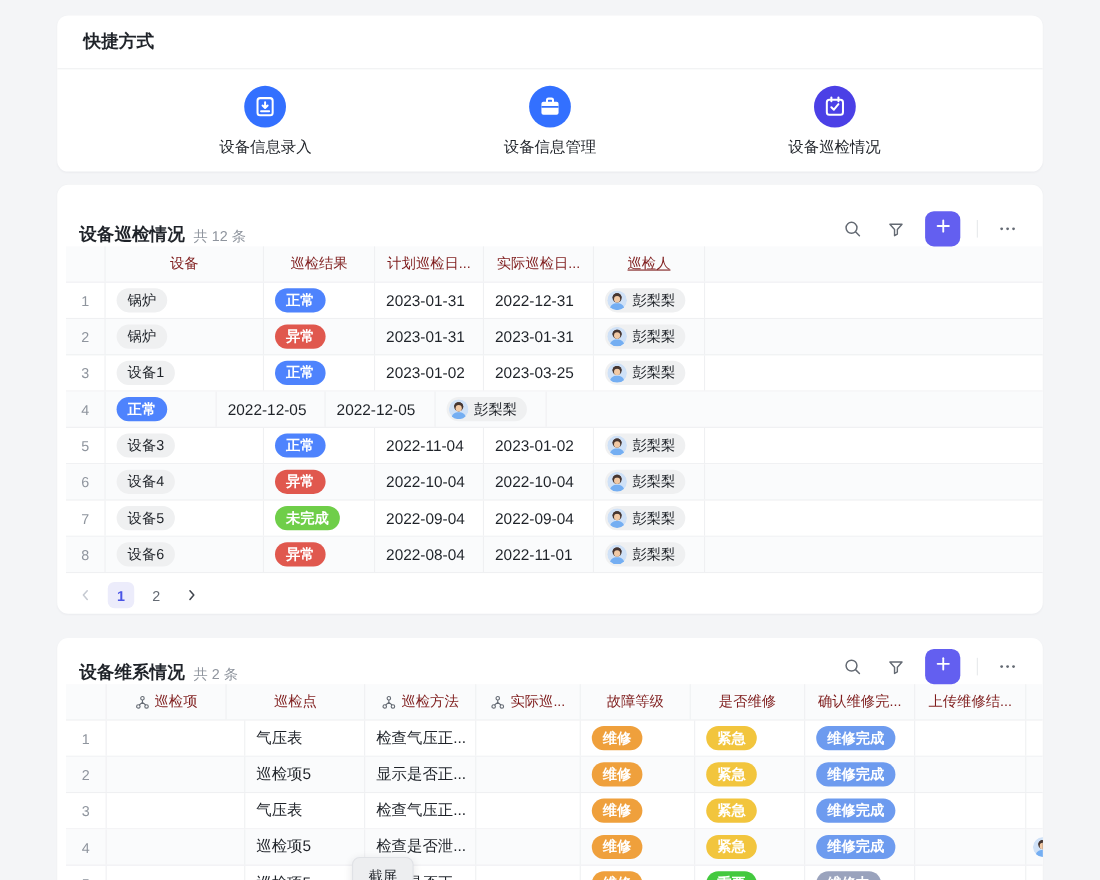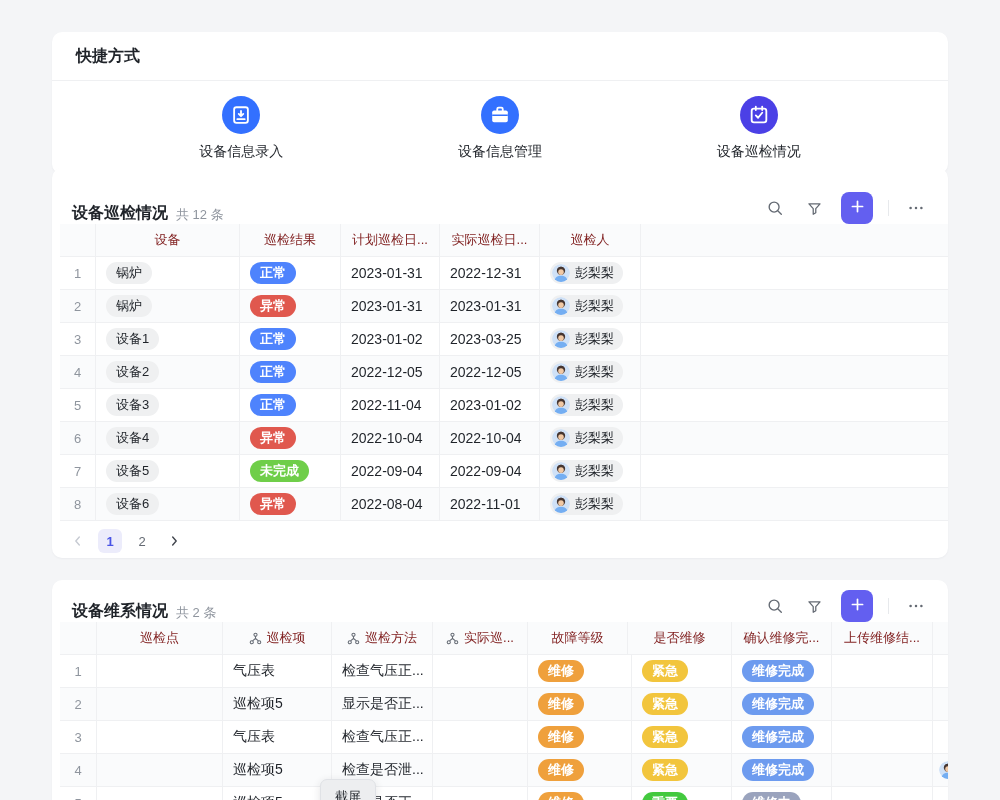--- a/index.html
+++ b/index.html
@@ -13,21 +13,21 @@
   }
   .card {
     position: absolute;
     left: 52px;
     width: 896px;
     background: #fff;
     border-radius: 10px;
     box-shadow: 0 1px 2px rgba(31,35,41,.04);
     overflow: hidden;
   }
-  #card-shortcuts { top: 32px; height: 142px; }
+  #card-shortcuts { top: 14px; height: 142px; }
   #card-inspection { top: 168px; height: 390px; }
   #card-maintenance { top: 580px; height: 280px; }
 
   .sc-title-row { height: 49px; display:flex; align-items:center; padding:0 24px; border-bottom:1px solid #eff0f2; }
   .card-title { font-size: 16px; font-weight: bold; color:#1f2329; }
   .shortcut-row { display:flex; padding: 15px 60px 0 60px; }
   .shortcut { flex:1; display:flex; flex-direction:column; align-items:center; cursor:pointer; }
   .shortcut-circle { width:38px; height:38px; border-radius:50%; display:flex; align-items:center; justify-content:center; }
   .shortcut-label { margin-top:9px; font-size:14px; color:#1f2329; }
 
@@ -150,21 +150,21 @@
         </div>
         <div class="cell hcell" style="width: 101px;">
           <span>巡检结果</span>
         </div>
         <div class="cell hcell" style="width: 99px;">
           <span>计划巡检日...</span>
         </div>
         <div class="cell hcell" style="width: 100px;">
           <span>实际巡检日...</span>
         </div>
-        <div class="cell hcell" style="width: 101px;">
+        <div class="cell hcell" style="width: 101px; text-decoration: underline;">
           <span>巡检人</span>
         </div>
         <div class="cell hcell filler"></div>
       </div>
       <div class="tbl-row">
         <div class="cell num-cell" style="width: 36px;">1</div>
         <div class="cell " style="width: 144px;">
           <span class="tag">锅炉</span>
         </div>
         <div class="cell " style="width: 101px;">
@@ -256,23 +256,20 @@
                 </g>
               </svg>
             </span>
             <span>彭梨梨</span>
           </span>
         </div>
         <div class="cell filler"></div>
       </div>
       <div class="tbl-row zebra">
         <div class="cell num-cell" style="width: 36px;">4</div>
-        <div class="cell " style="width: 144px;">
-          <span class="tag">设备2</span>
-        </div>
         <div class="cell " style="width: 101px;">
           <span class="pill" style="background: rgb(78, 131, 253);">正常</span>
         </div>
         <div class="cell text-cell" style="width: 99px;">2022-12-05</div>
         <div class="cell text-cell" style="width: 100px;">2022-12-05</div>
         <div class="cell " style="width: 101px;">
           <span class="person-chip">
             <span class="avatar">
               <svg viewBox="0 0 20 20" width="18" height="18">
                 <defs>
@@ -472,33 +469,33 @@
             <circle cx="4" cy="10" r="1.4"></circle>
             <circle cx="10" cy="10" r="1.4"></circle>
             <circle cx="16" cy="10" r="1.4"></circle>
           </svg>
         </span>
     </span>
   </div>
   <div class="tbl" id="maintenance-table">
       <div class="tbl-row tbl-header-row">
         <div class="cell hcell num-cell" style="width: 37px;"></div>
-        <div class="cell hcell" style="width: 126px;">
-          <span>巡检点</span>
-        </div>
         <div class="cell hcell" style="width: 109px;">
           <span style="display: inline-flex;">
             <svg viewBox="0 0 14 14" width="13" height="13" fill="none" stroke="#646a73" stroke-width="1.1">
               <circle cx="7" cy="3" r="1.7"></circle>
               <circle cx="3" cy="11" r="1.7"></circle>
               <circle cx="11" cy="11" r="1.7"></circle>
               <path d="M7 4.7 V7 M7 7 L3.8 9.6 M7 7 L10.2 9.6"></path>
             </svg>
           </span>
           <span>巡检项</span>
+        </div>
+        <div class="cell hcell" style="width: 126px;">
+          <span>巡检点</span>
         </div>
         <div class="cell hcell" style="width: 101px;">
           <span style="display: inline-flex;">
             <svg viewBox="0 0 14 14" width="13" height="13" fill="none" stroke="#646a73" stroke-width="1.1">
               <circle cx="7" cy="3" r="1.7"></circle>
               <circle cx="3" cy="11" r="1.7"></circle>
               <circle cx="11" cy="11" r="1.7"></circle>
               <path d="M7 4.7 V7 M7 7 L3.8 9.6 M7 7 L10.2 9.6"></path>
             </svg>
           </span>

